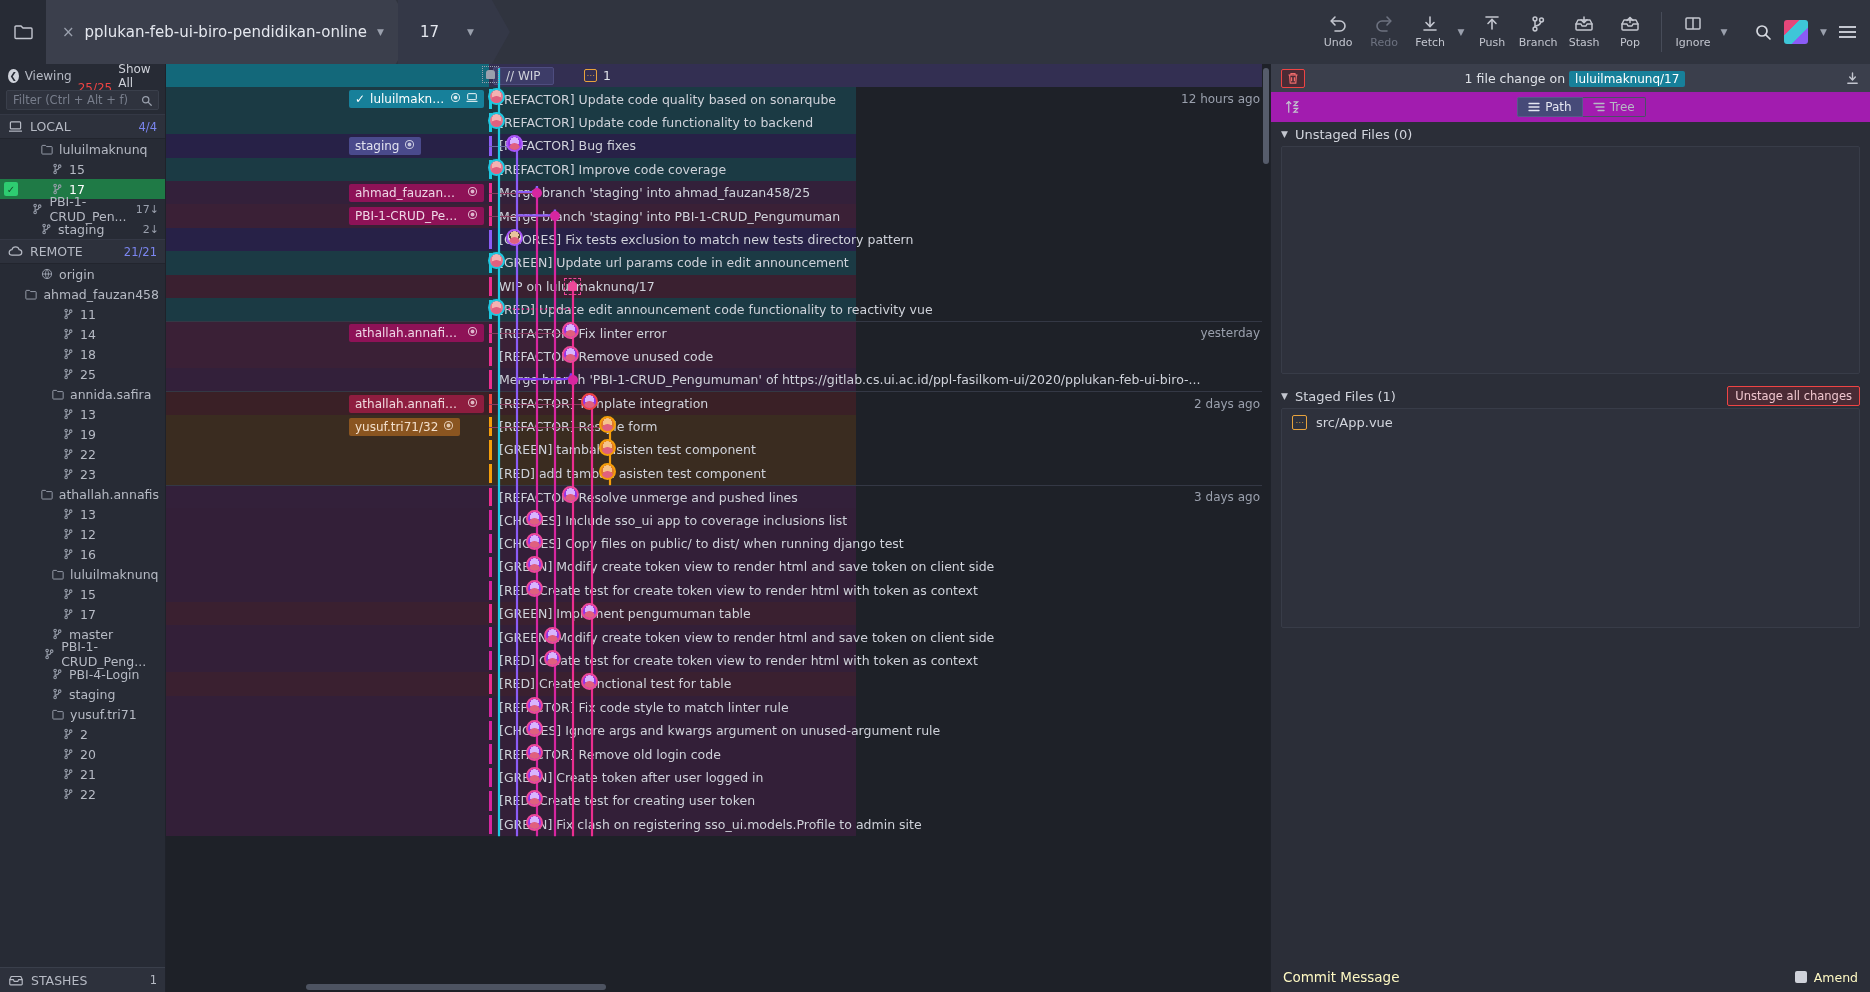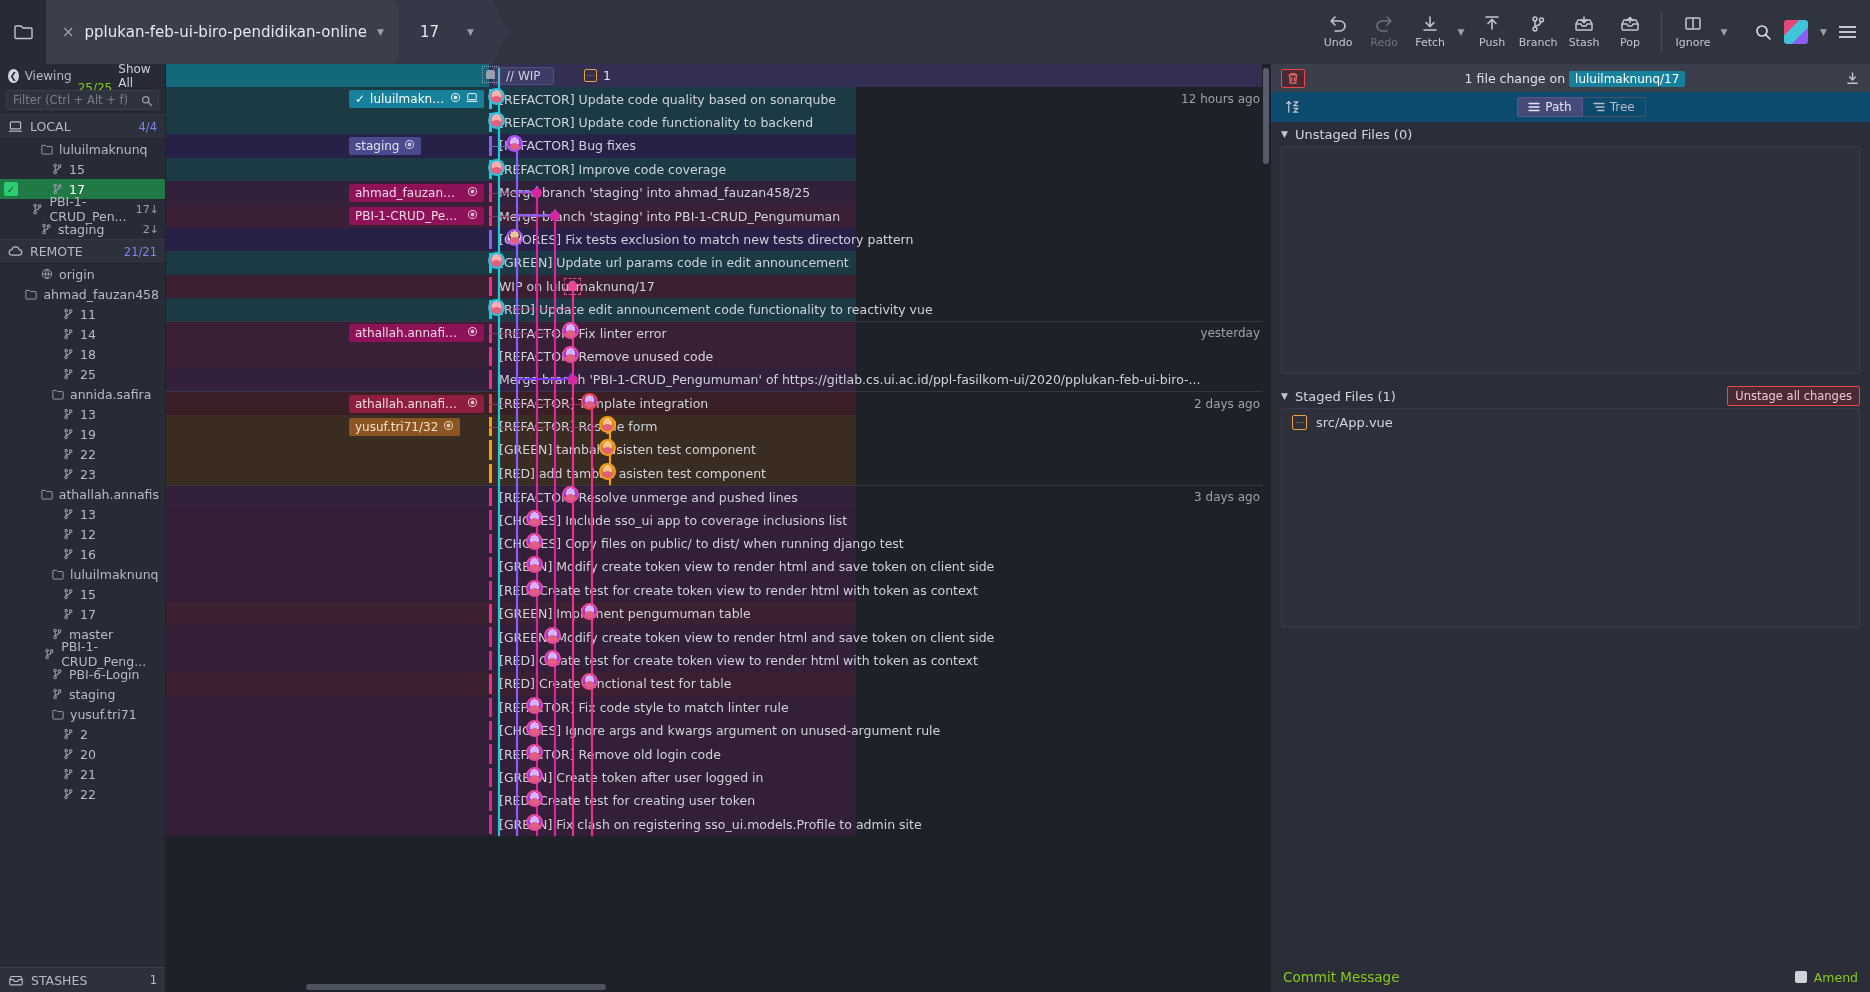--- a/index.html
+++ b/index.html
@@ -73,21 +73,21 @@
     display: flex; flex-direction: column; border-right: 1px solid #1f222a;
   }
   .sb-view {
     height: 24px; display: flex; align-items: center; gap: 6px; padding: 0 8px;
     font-size: 12px; color: #b6bac4; flex: 0 0 24px;
   }
   .sb-view .circ {
     width: 14px; height: 14px; border-radius: 50%; background: #cfd2da;
     color: #272b35; font-size: 9px; display:flex; align-items:center; justify-content:center;
   }
-  .sb-view .cnt { color: #84cc16; margin-top: 24px; }
+  .sb-view .cnt { color: #ef4444; margin-top: 24px; }
   .sb-view .showall { margin-left: auto; color: #ced1d9; }
   .sb-filter {
     margin: 2px 6px 4px; height: 20px; background: #2f333e; border: 1px solid #3a3f4b;
     border-radius: 2px; display: flex; align-items: center; padding: 0 6px;
     font-size: 11.5px; color: #7d8characteristic; color: #787e8c; flex: 0 0 20px;
   }
   .sb-filter .ico { margin-left: auto; color: #9aa0ad; }
   .sb-scroll { flex: 1; overflow: hidden; }
   .sb-sec {
     height: 25px; display: flex; align-items: center; gap: 7px; padding: 0 8px;
@@ -238,21 +238,21 @@
     cursor: pointer;
   }
   .rp-head .title { flex: 1; text-align: center; font-size: 12.5px; color: #dfe2e8; }
   .rp-head .chip {
     background: #17809a; color: #fff; border-radius: 2px; padding: 1px 6px; font-size: 12px;
   }
   .rp-head .dl { cursor: pointer; color:#c3c6cf; }
 
   .rp-toolbar {
     height: 30px; flex: 0 0 30px; display: flex; align-items: center; padding: 0 10px;
-    background: #0c4a6e;
+    background: #a21caf;
   }
   .sortbtn { width: 22px; display:flex; align-items:center; justify-content:center; cursor:pointer; }
   .segs { margin: 0 auto; display: flex; }
   .seg {
     height: 20px; display: flex; align-items: center; gap: 5px; padding: 0 10px;
     font-size: 12px; border: 1px solid #4b5066; cursor: pointer; color: #b6bac4;
   }
   .seg.on { background: #464a78; color: #e6e8f2; border-color: #555a8a; }
   .seg:first-child { border-radius: 2px 0 0 2px; }
   .seg:last-child { border-radius: 0 2px 2px 0; border-left: none; }
@@ -277,21 +277,21 @@
     font-size: 13px; color: #d2d5dd; cursor: pointer;
   }
   .fileic {
     width: 15px; height: 15px; border: 1.5px solid #e8a33d; border-radius: 2px;
     display: flex; align-items: center; justify-content: center;
     color: #e8a33d; font-size: 8px; letter-spacing: 0px;
   }
   .rp-spacer { flex: 1; }
   .cm-head {
     height: 30px; display: flex; align-items: center; padding: 0 12px;
-    font-size: 13.5px; color: #84cc16;
+    font-size: 13.5px; color: #fef9c3;
   }
   .cm-amend { margin-left: auto; display: flex; align-items: center; gap: 7px; font-size: 12.5px; cursor: pointer; }
   .cm-amend .box { width: 12px; height: 12px; background: #cfd2da; border-radius: 2px; }
   .cm-box {
     margin: 0 12px; background: #2e313c; border: 1px solid #383c48; border-radius: 2px;
     height: 112px; padding: 10px 14px;
   }
   .cm-sum { font-size: 14px; color: #9fa4b0; margin-bottom: 12px; }
   .cm-desc { font-size: 13px; color: #9fa4b0; }
   .cm-btn {
@@ -781,21 +781,21 @@
               <span style="width:22px;display:inline-block"></span>
               <span>
                 <svg class="ic" width="11" height="12" viewBox="0 0 12 13" fill="none" stroke="#9aa0ad" stroke-width="1.1">
                   <circle cx="3.4" cy="2.6" r="1.4"></circle>
                   <circle cx="8.4" cy="3.4" r="1.4"></circle>
                   <circle cx="3.4" cy="10.2" r="1.4"></circle>
                   <path d="M3.4 4.1v4.7" stroke-linecap="round"></path>
                   <path d="M7.8 4.8c-.4 2.3-2.3 2.8-4.2 3.1" stroke-linecap="round"></path>
                 </svg>
               </span>
-              <span>PBI-6-Login</span>
+              <span>PBI-4-Login</span>
             </div>
             <div class="sb-row">
               <span style="width:18px;display:inline-block"></span>
               <span style="width:22px;display:inline-block"></span>
               <span>
                 <svg class="ic" width="11" height="12" viewBox="0 0 12 13" fill="none" stroke="#9aa0ad" stroke-width="1.1">
                   <circle cx="3.4" cy="2.6" r="1.4"></circle>
                   <circle cx="8.4" cy="3.4" r="1.4"></circle>
                   <circle cx="3.4" cy="10.2" r="1.4"></circle>
                   <path d="M3.4 4.1v4.7" stroke-linecap="round"></path>

